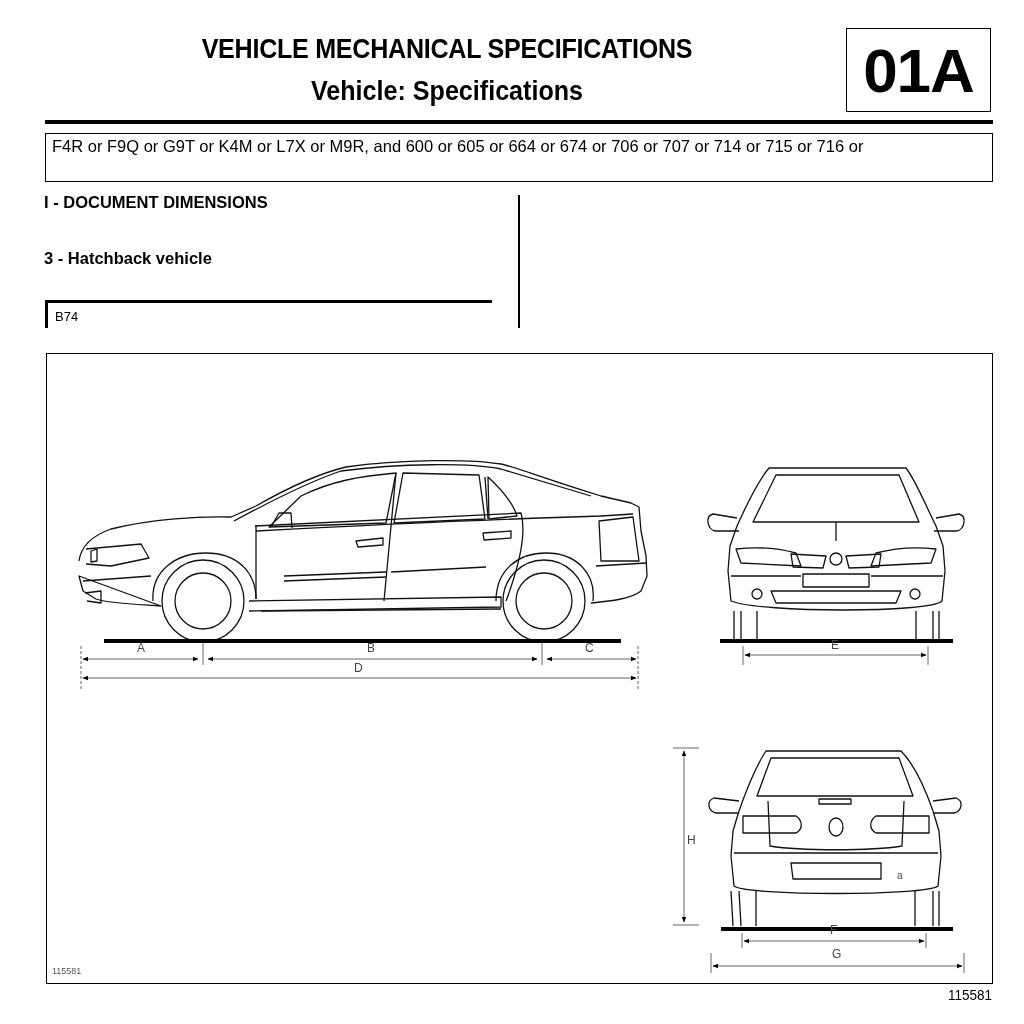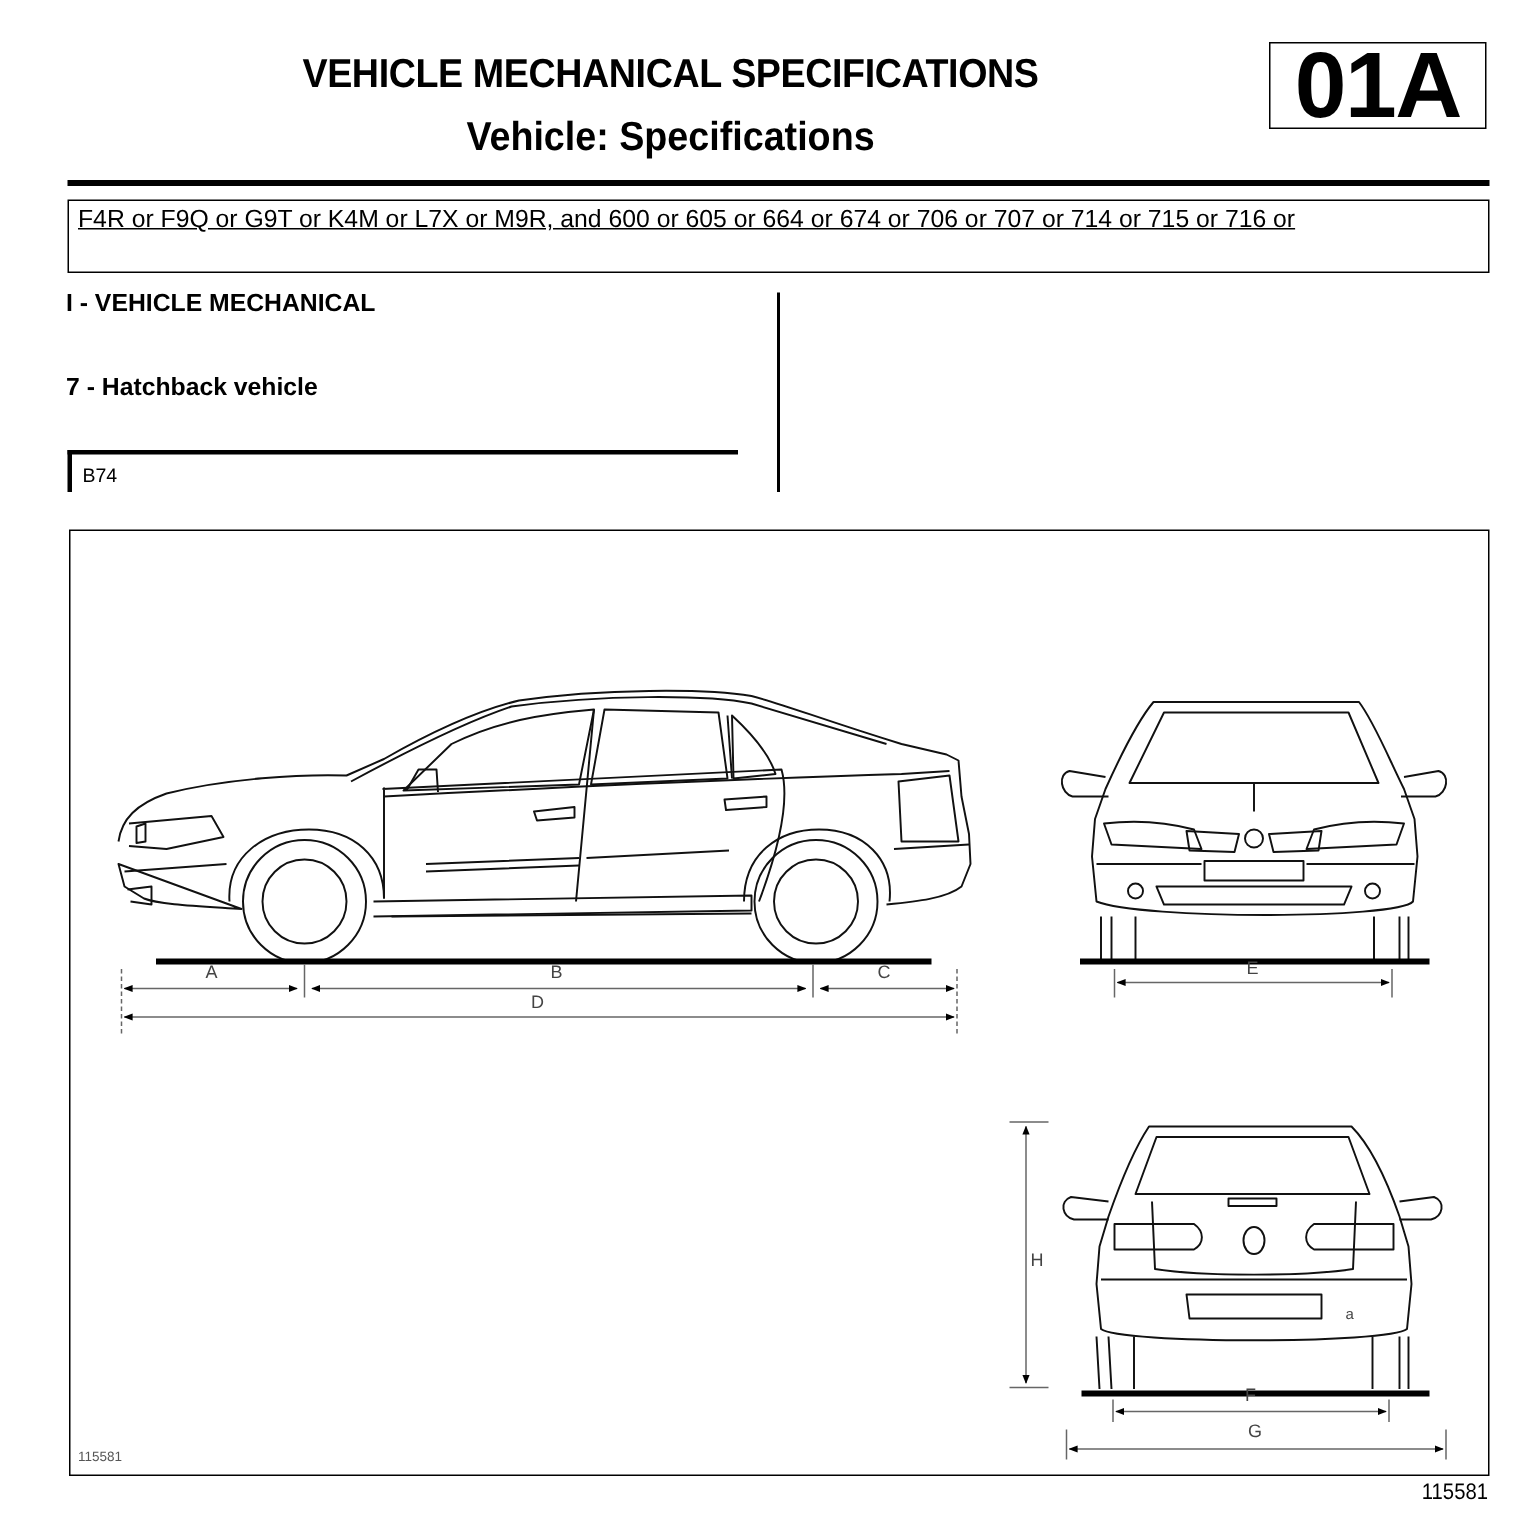--- a/index.html
+++ b/index.html
@@ -3,26 +3,26 @@
 <meta charset="utf-8">
 <style>
   html, body { margin:0; padding:0; background:#ffffff; }
   body { width:1024px; height:1024px; position:relative; overflow:hidden;
          font-family:"Liberation Sans", sans-serif; color:#000; }
   .abs { position:absolute; }
   .title1 { left:0; width:894px; top:34px; text-align:center; font-size:27px; font-weight:bold;
             letter-spacing:-0.3px; transform:scaleX(0.93); transform-origin:center; }
   .title2 { left:0; width:894px; top:76px; text-align:center; font-size:27px; font-weight:bold;
             transform:scaleX(0.93); transform-origin:center; }
-  .code-box { left:846px; top:28px; width:145px; height:58px; border:1.5px solid #000; box-sizing:border-box;
+  .code-box { left:846px; top:28px; width:145px; height:84px; border:1.5px solid #000; box-sizing:border-box;
               display:flex; align-items:center; justify-content:center; font-size:62px; font-weight:bold;
               letter-spacing:-1px; }
   .rule { left:45px; top:120px; width:948px; height:4px; background:#000; }
   .appl-box { left:45px; top:133px; width:948px; height:49px; border:1.5px solid #000; box-sizing:border-box;
-              padding:1px 0 0 6px; font-size:16.5px; line-height:22px; white-space:nowrap; overflow:hidden;text-decoration:underline; }
+              padding:1px 0 0 6px; font-size:16.5px; line-height:22px; white-space:nowrap; overflow:hidden; }
   .sec-head { left:44px; top:193px; font-size:16.5px; font-weight:bold; }
   .sub-head { left:44px; top:249px; font-size:16.5px; font-weight:bold; }
   .col-div { left:518px; top:195px; width:1.5px; height:133px; background:#000; }
   .b74-top { left:45px; top:300px; width:447px; height:3px; background:#000; }
   .b74-left { left:45px; top:300px; width:3px; height:28px; background:#000; }
   .b74-label { left:55px; top:309px; font-size:13px; }
   .figure { left:46px; top:353px; width:947px; height:631px; border:1.5px solid #000; box-sizing:border-box; }
   .fig-small { left:52px; top:966px; font-size:9px; color:#555; }
   .fig-num { right:32px; top:986px; font-size:15px; transform:scaleX(0.9); transform-origin:right; }
   svg text { font-family:"Liberation Sans", sans-serif; }
@@ -34,22 +34,22 @@
 <div class="abs title2">Vehicle: Specifications</div>
 <div class="abs code-box">
   <span>01A</span>
 </div>
 <div class="abs rule"></div>
 
 <div class="abs appl-box">
   <div>F4R or F9Q or G9T or K4M or L7X or M9R, and 600 or 605 or 664 or 674 or 706 or 707 or 714 or 715 or 716 or</div>
 </div>
 
-<div class="abs sec-head">I - VEHICLE MECHANICAL</div>
-<div class="abs sub-head">7 - Hatchback vehicle</div>
+<div class="abs sec-head">I - DOCUMENT DIMENSIONS</div>
+<div class="abs sub-head">3 - Hatchback vehicle</div>
 <div class="abs col-div"></div>
 <div class="abs b74-top"></div>
 <div class="abs b74-left"></div>
 <div class="abs b74-label">B74</div>
 
 <div class="abs figure">
   <svg width="944" height="628" viewBox="46 353 944 628" xmlns="http://www.w3.org/2000/svg">
     <defs>
       <marker id="arr" viewBox="0 0 10 10" refX="9" refY="5" markerWidth="6" markerHeight="6" orient="auto-start-reverse">
         <path d="M0,1 L10,5 L0,9 z" fill="#000"></path>

